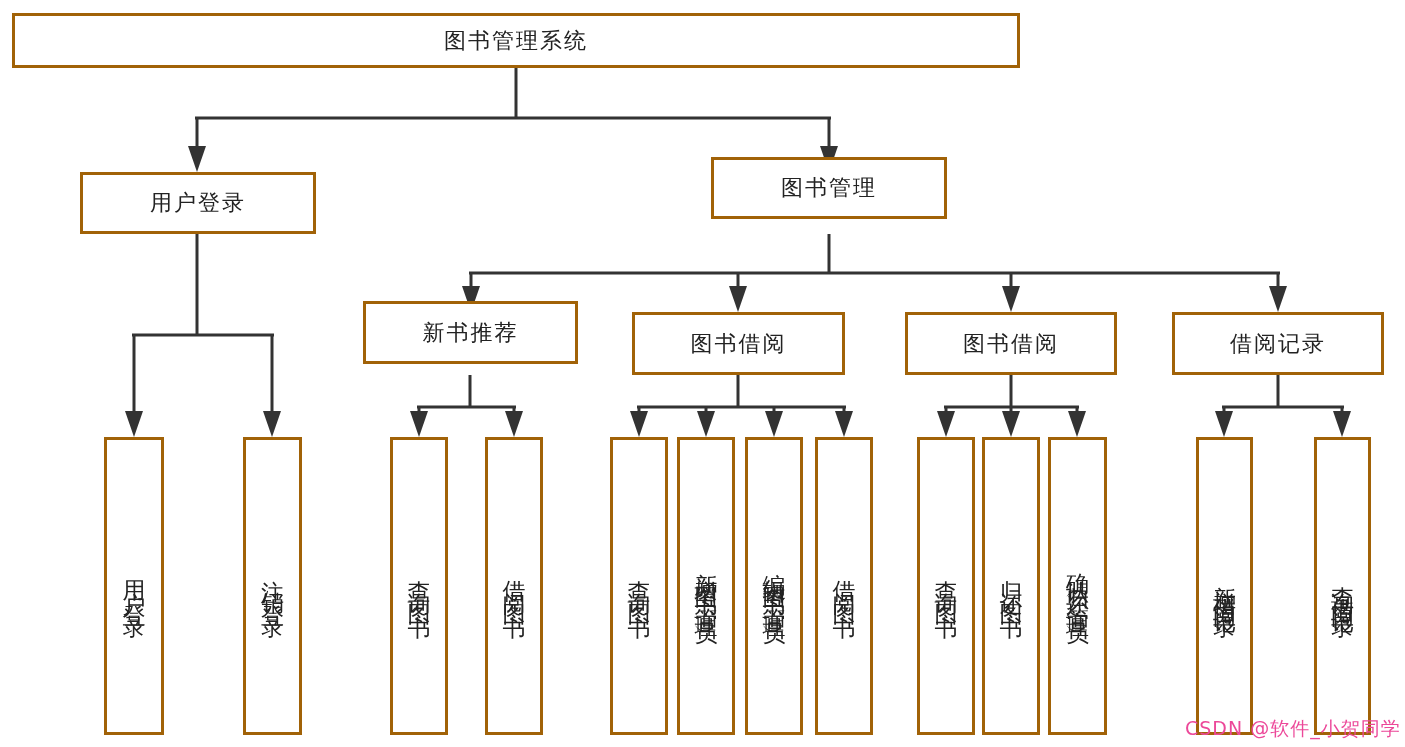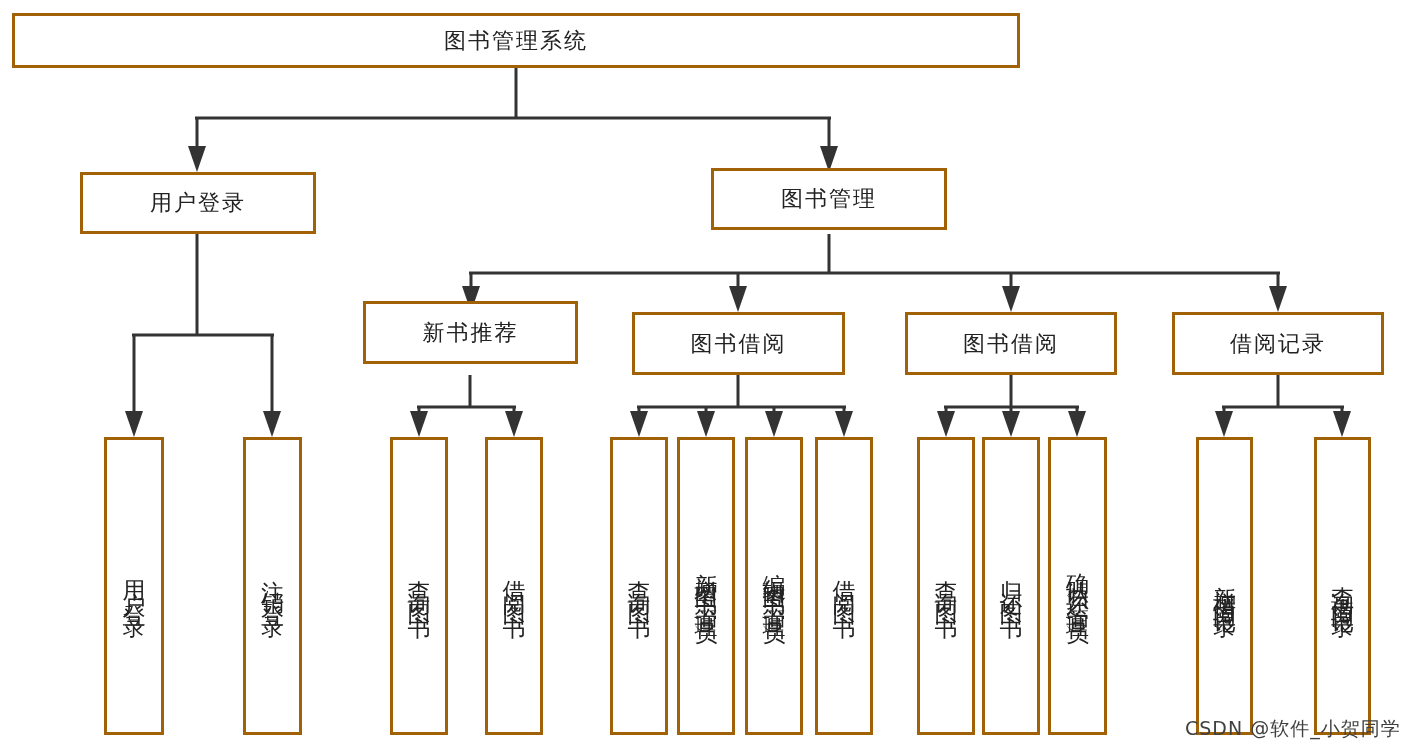--- a/index.html
+++ b/index.html
@@ -45,21 +45,21 @@
     white-space: nowrap;
   }
   .len4 .vtext { letter-spacing: 12px; }
   .len6 .vtext { letter-spacing: 6px; }
   .len9 .vtext { letter-spacing: 7px; }
   .watermark {
     position: absolute;
     left: 1185px;
     top: 716px;
     font-size: 19px;
-    color: #404040;
+    color: #ec4899;
     letter-spacing: 1px;
     white-space: nowrap;
     z-index: 2;
   }
 </style>
 </head>
 <body>
 
 <div class="canvas">
 
@@ -129,21 +129,21 @@
     </g>
   </svg>
 
   <div class="node" style="left:12px; top:13px; width:1008px; height:55px;">
     <span class="hlabel">图书管理系统</span>
   </div>
 
   <div class="node" style="left:80px; top:172px; width:236px; height:62px;">
     <span class="hlabel">用户登录</span>
   </div>
-  <div class="node" style="left:711px; top:168px; width:236px; height:62px;font-family:Liberation Mono, monospace;">
+  <div class="node" style="left:711px; top:157px; width:236px; height:62px;font-family:Liberation Mono, monospace;">
     <span class="hlabel">图书管理</span>
   </div>
 
   <div class="node" style="left:363px; top:301px; width:215px; height:63px;">
     <span class="hlabel">新书推荐</span>
   </div>
   <div class="node" style="left:632px; top:312px; width:213px; height:63px;">
     <span class="hlabel">图书借阅</span>
   </div>
   <div class="node" style="left:905px; top:312px; width:212px; height:63px;">

